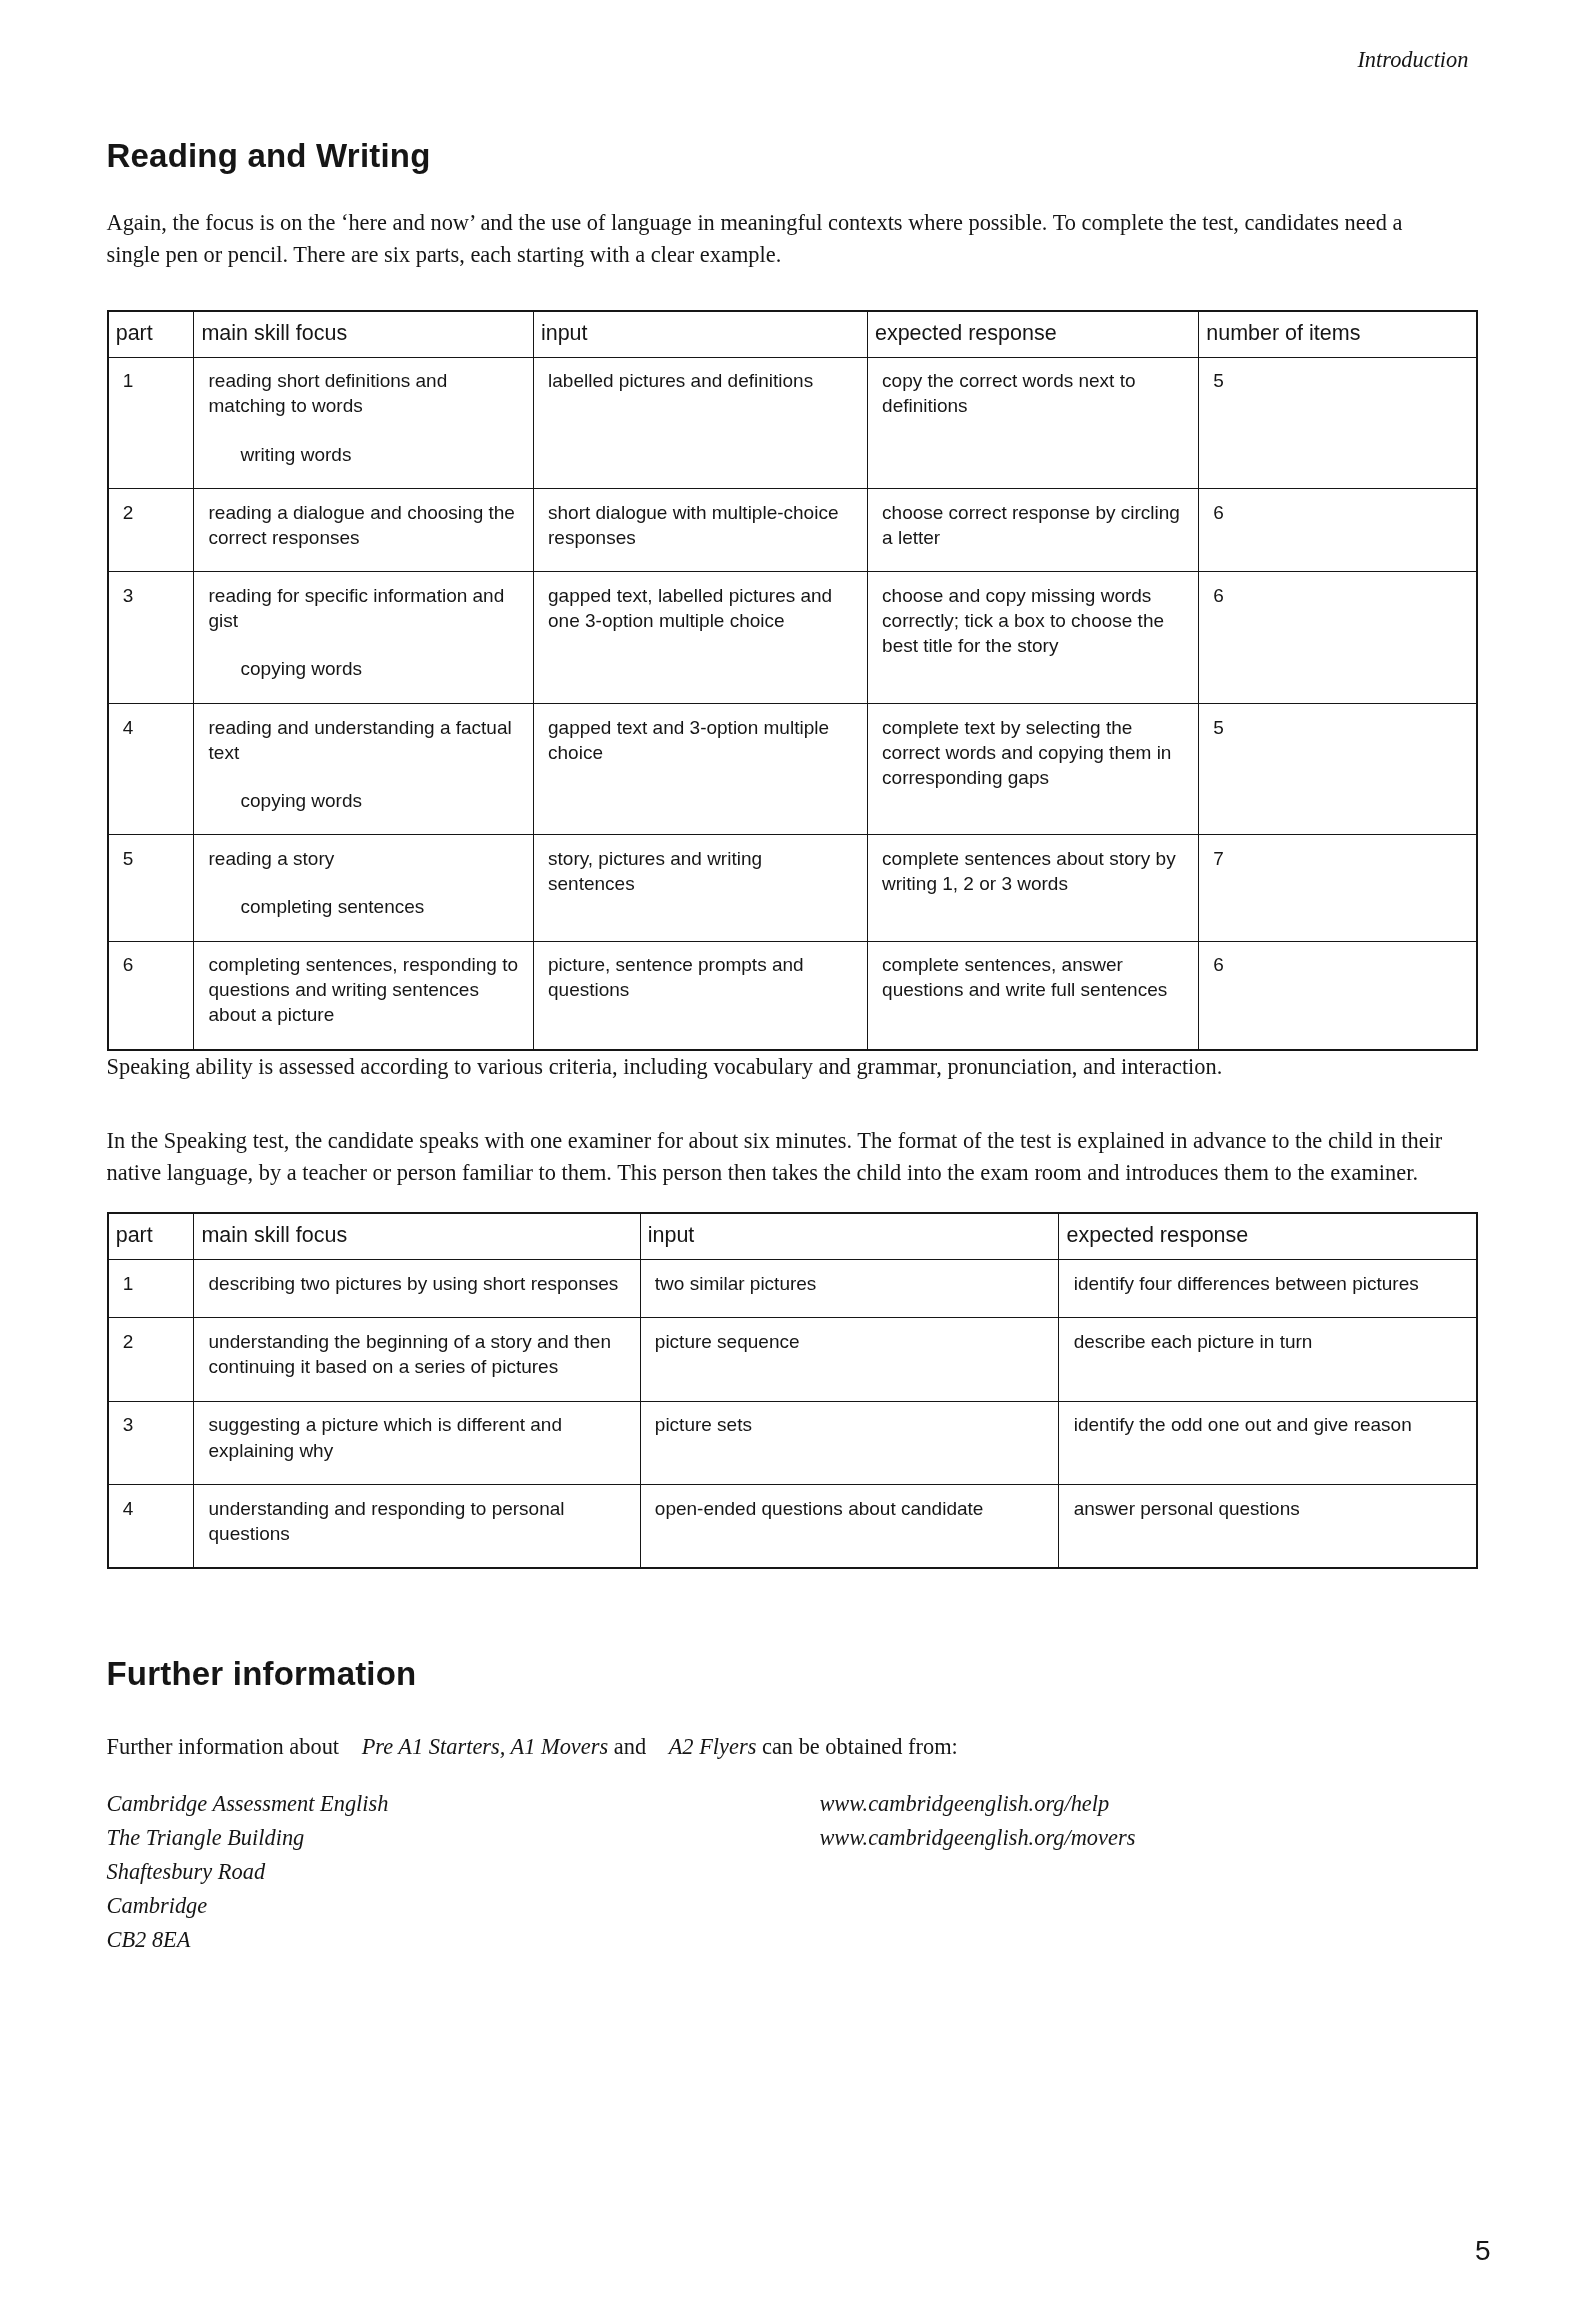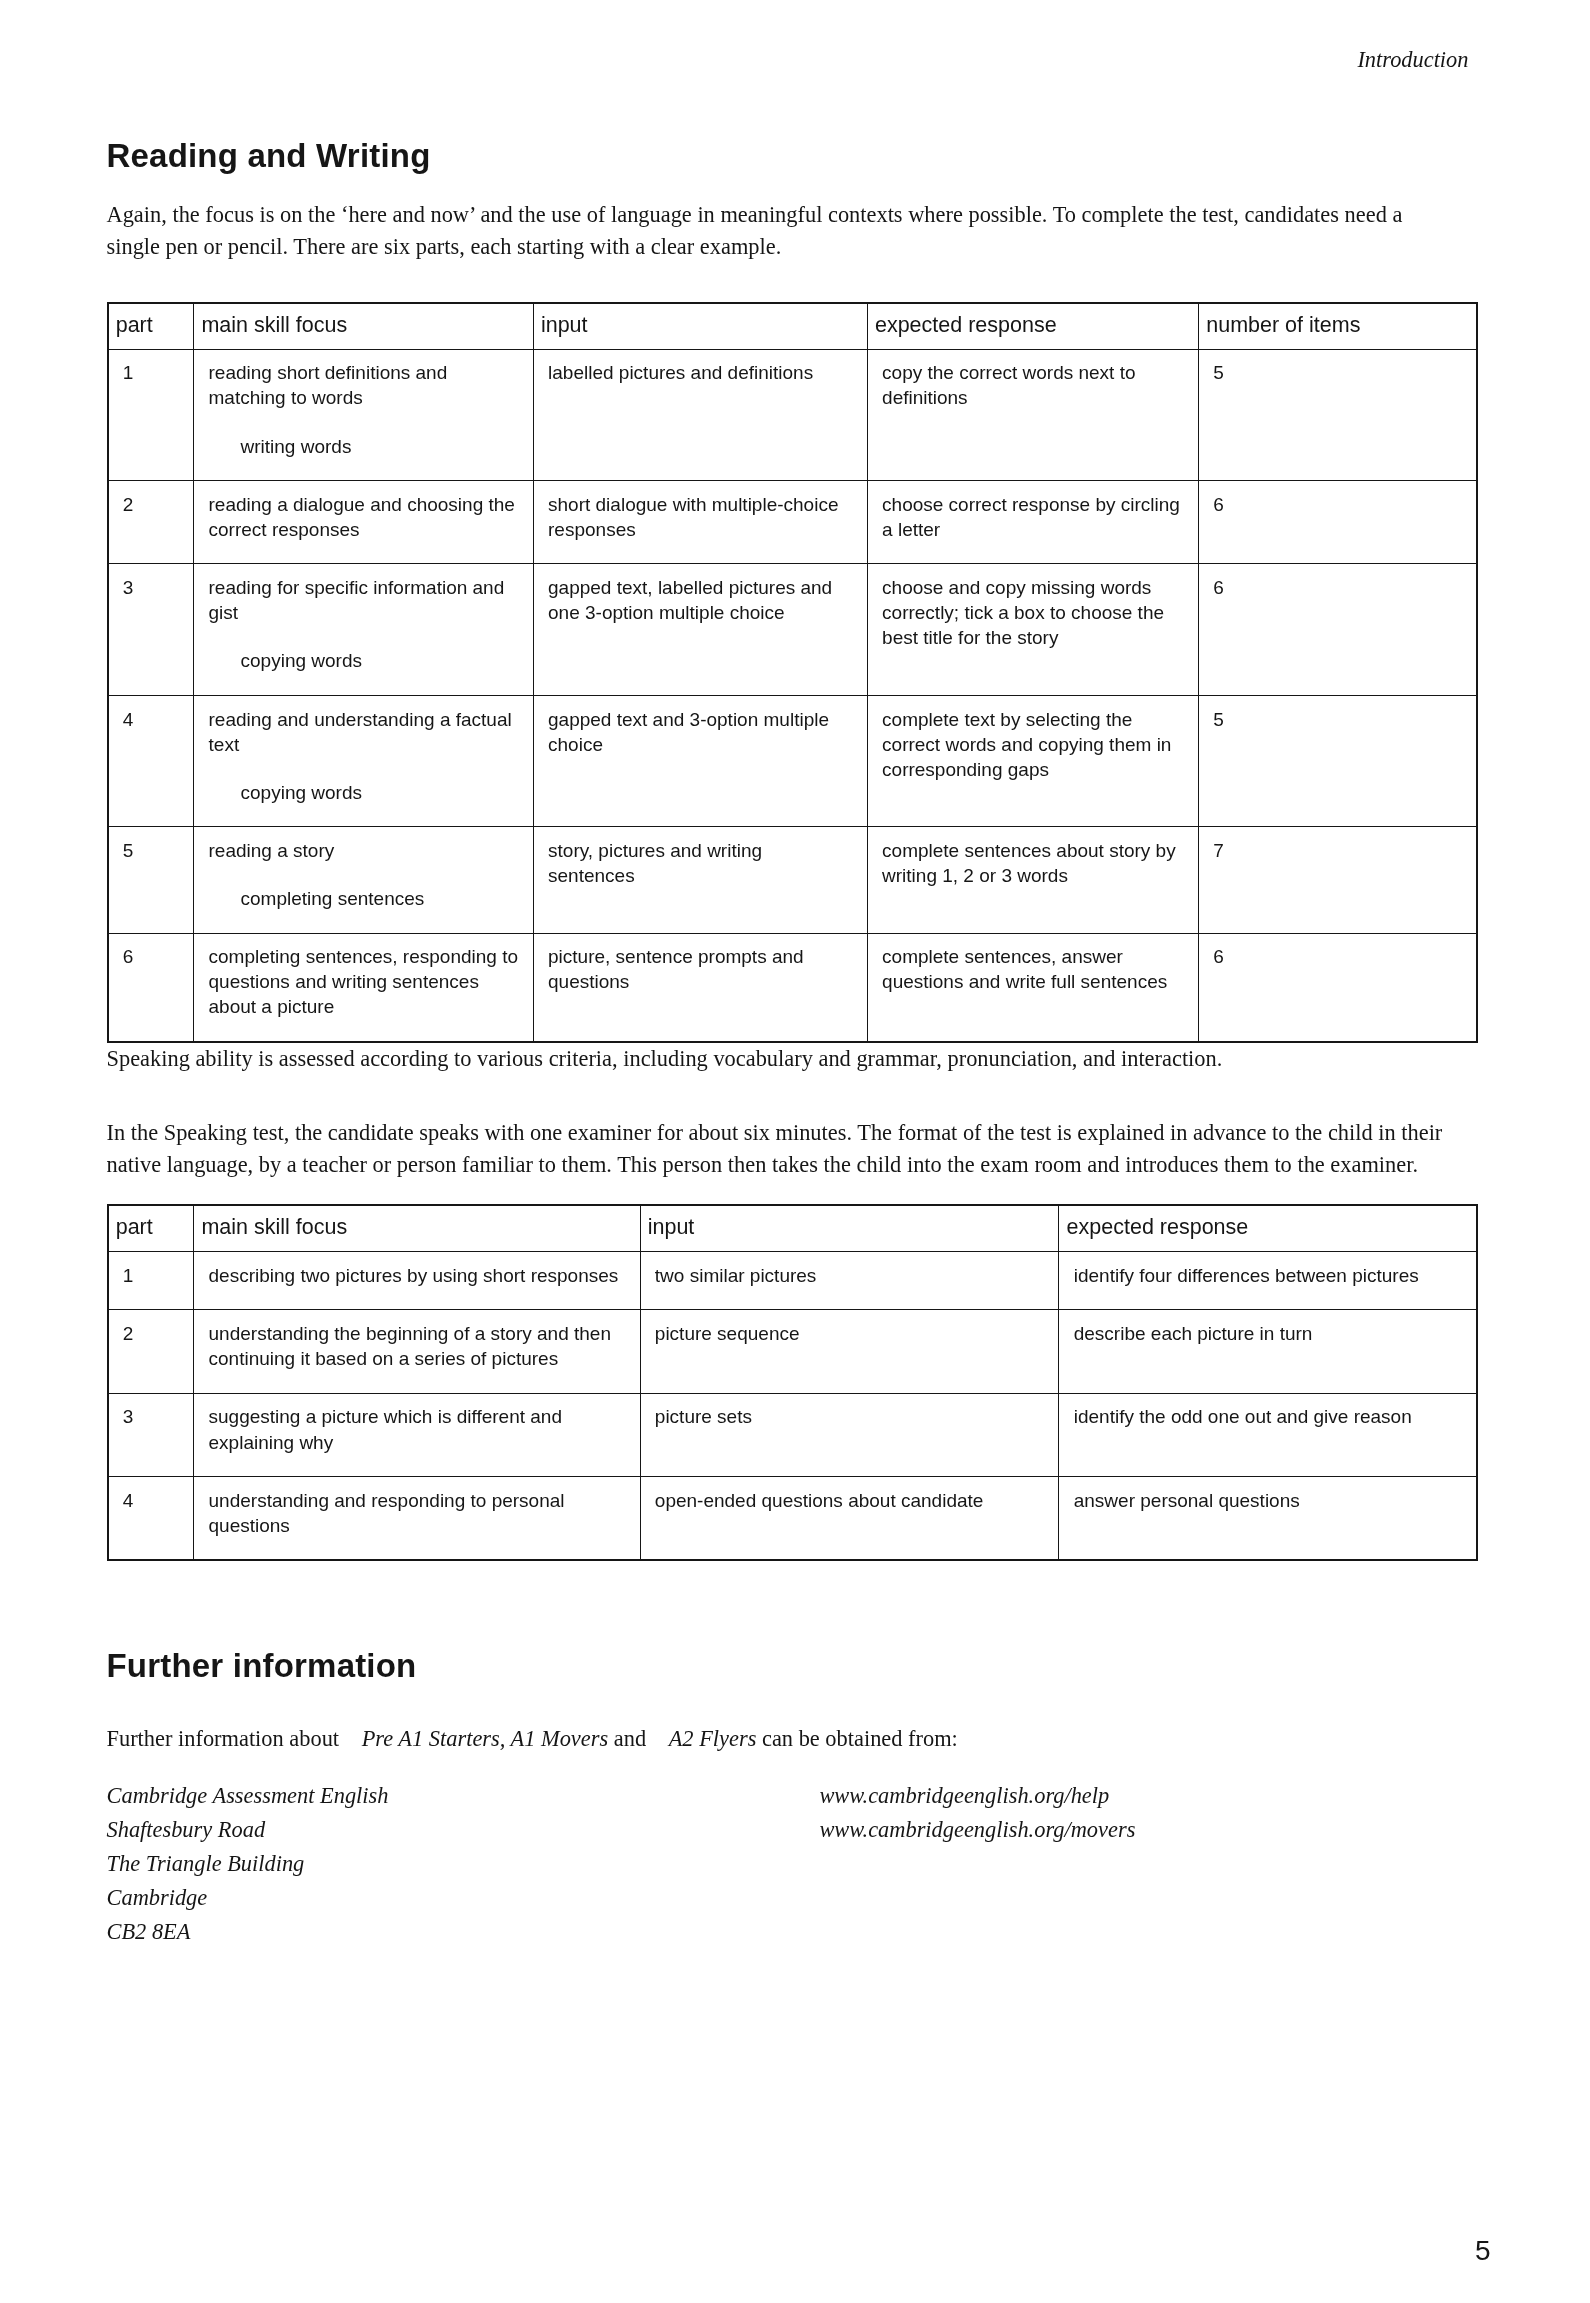--- a/index.html
+++ b/index.html
@@ -19,21 +19,21 @@
     font-style: italic;
     font-size: 22.4px;
     margin-right: 9px;
   }
   h1.section-title {
     font-family: "Liberation Sans", sans-serif;
     font-weight: 700;
     font-size: 33px;
     letter-spacing: 0.2px;
   }
-  #rw-title { margin-top: 64px; margin-bottom: 24px; }
+  #rw-title { margin-top: 64px; margin-bottom: 32px; }
   #speaking-title { margin-top: 77px; margin-bottom: 36px; }
   #further-title { margin-top: 86px; margin-bottom: 38px; }
   p.body-text {
     font-size: 22.4px;
     line-height: 1.45;
     margin-bottom: 23px;
     max-width: 1343px;
   }
   p.intro-gap { margin-bottom: 38px; }
   p.para2-gap { margin-bottom: 41px; }
@@ -235,22 +235,22 @@
 
   <h1 class="section-title" id="further-title">Further information</h1>
 
   <p class="body-text">
     <span>Further information about </span><em class="exam-name">Pre A1 Starters, A1 Movers</em><span> and </span><em class="exam-name">A2 Flyers</em><span> can be obtained from:</span>
   </p>
 
   <div class="further-columns">
     <div class="address-block">
       <div class="address-line">Cambridge Assessment English</div>
+      <div class="address-line">The Triangle Building</div>
       <div class="address-line">Shaftesbury Road</div>
-      <div class="address-line">The Triangle Building</div>
       <div class="address-line">Cambridge</div>
       <div class="address-line">CB2 8EA</div>
     </div>
     <div class="url-block">
       <div class="url-line">www.cambridgeenglish.org/help</div>
       <div class="url-line">www.cambridgeenglish.org/movers</div>
     </div>
   </div>
 
   <div class="page-number">5</div>

